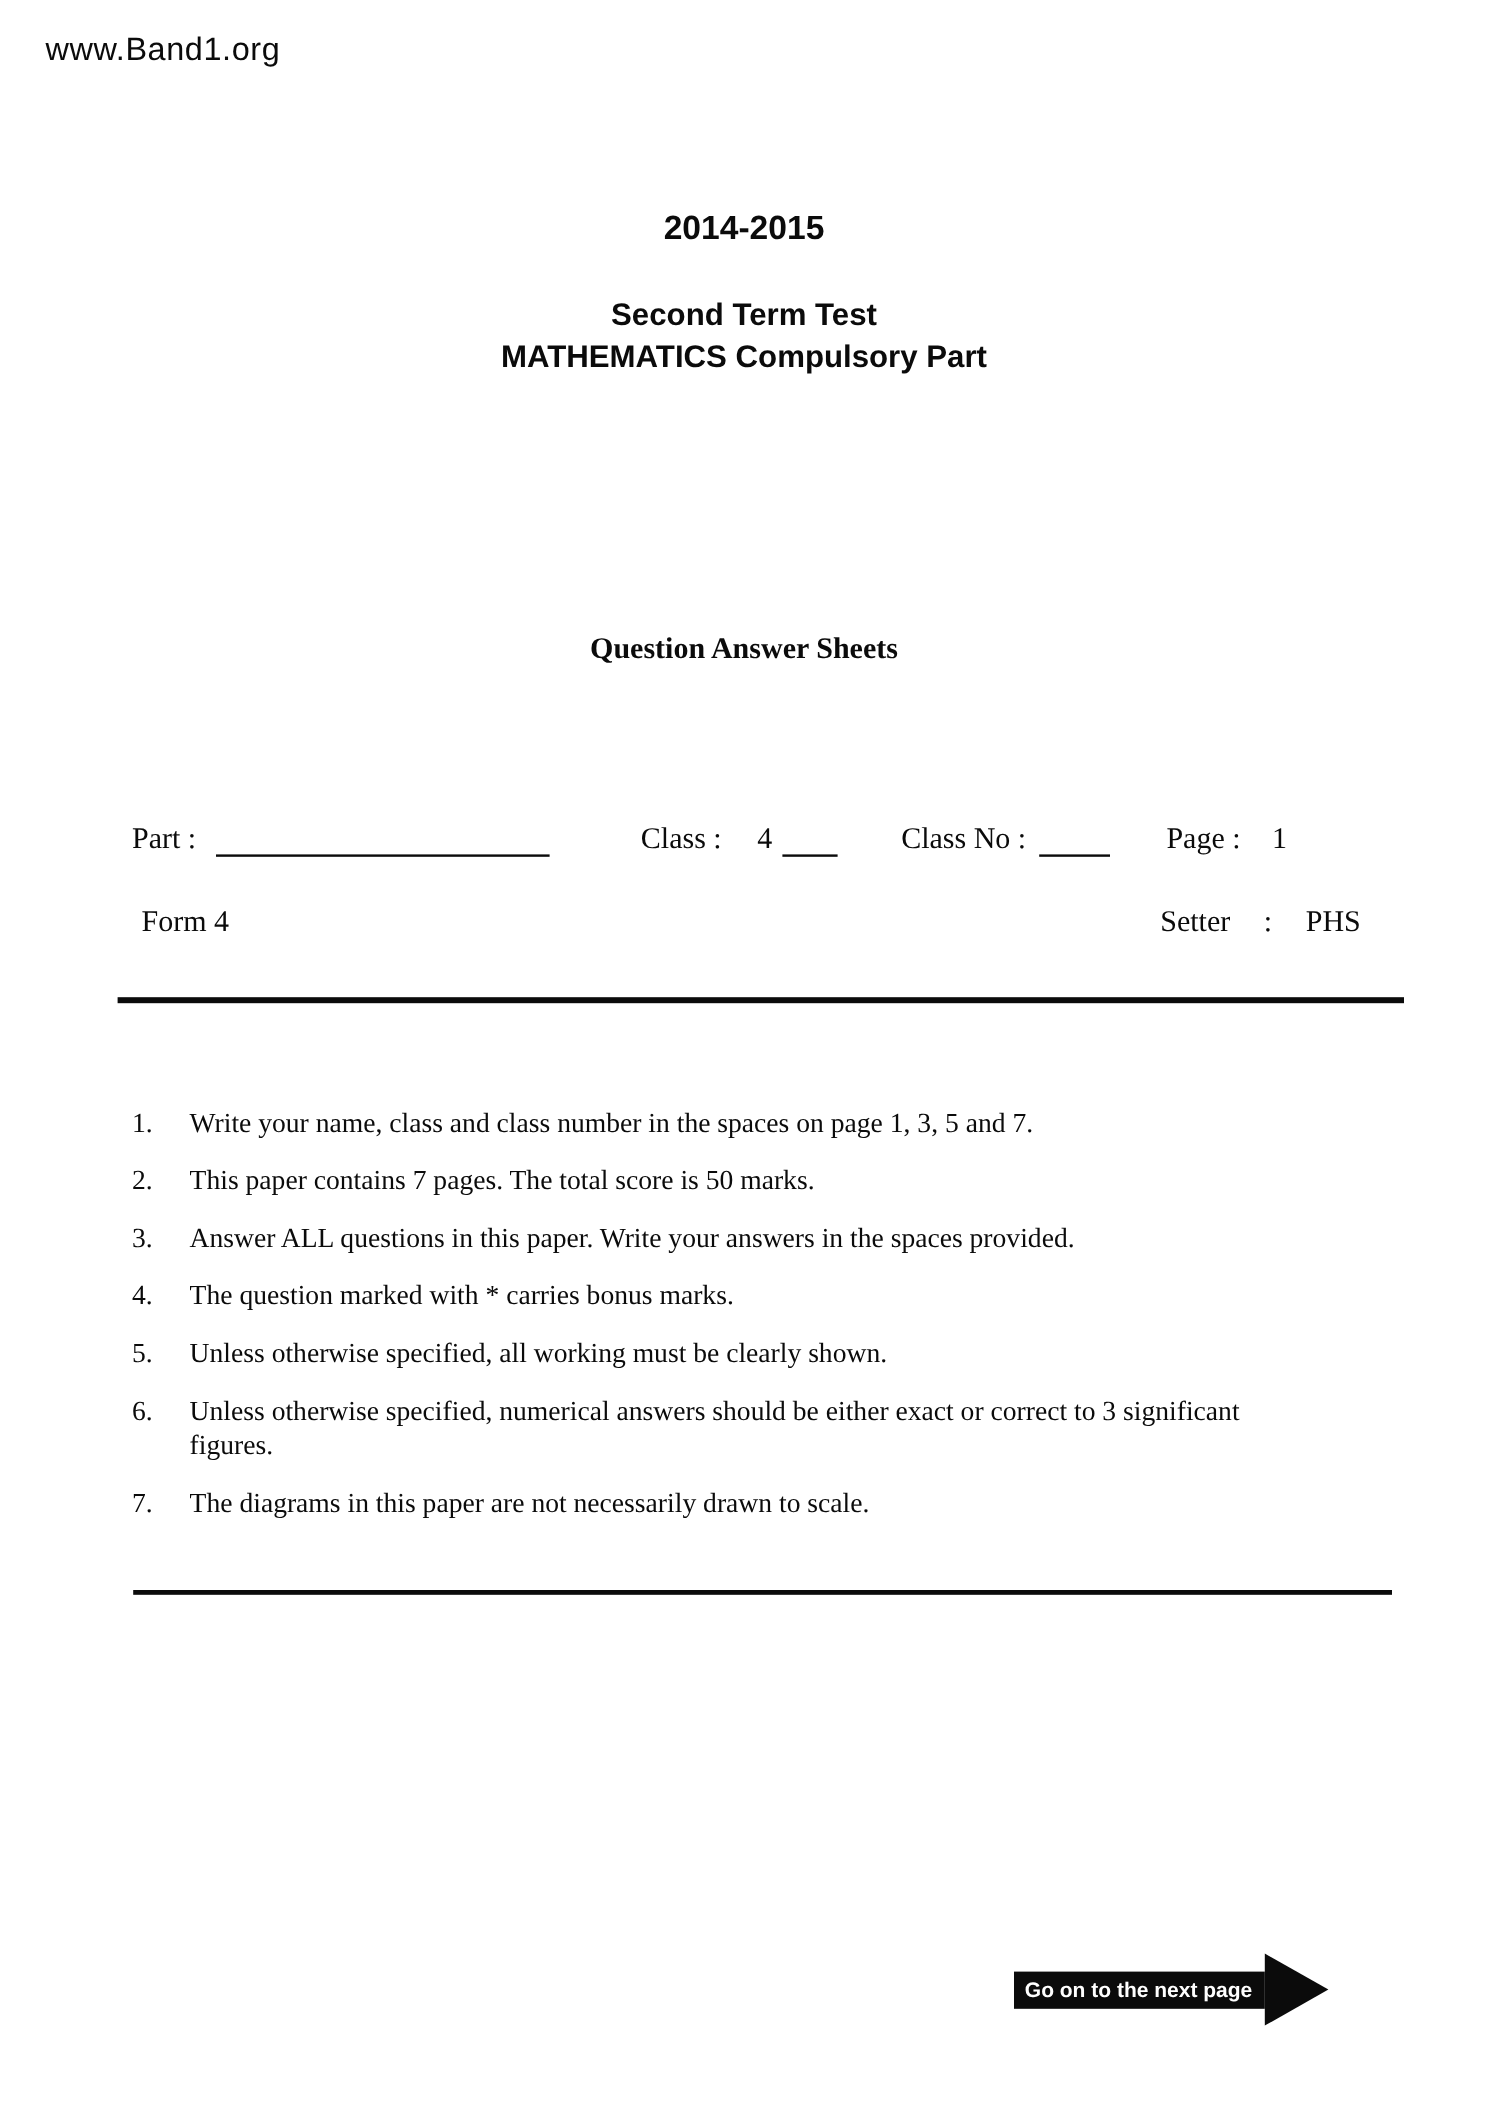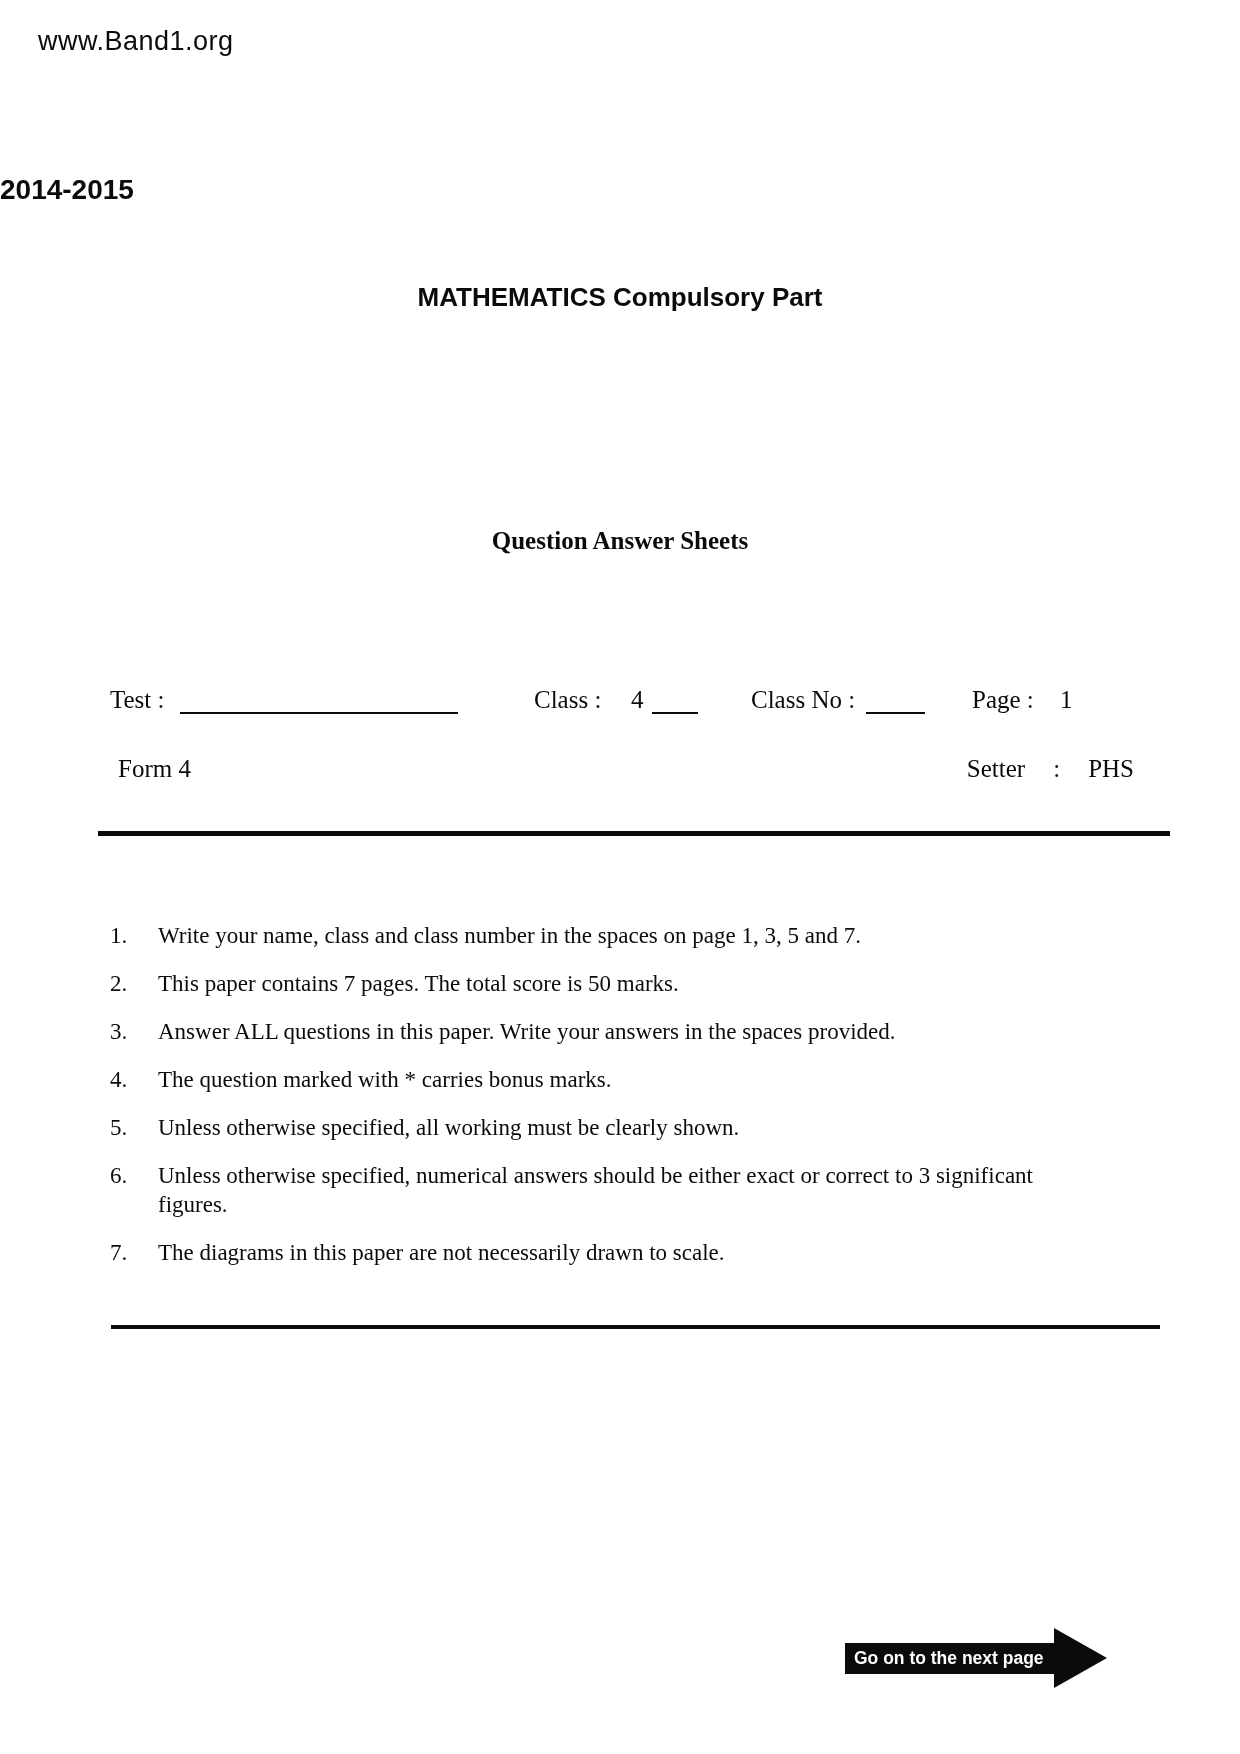--- a/index.html
+++ b/index.html
@@ -26,21 +26,21 @@
 
   .school-name {
     left: 0; right: 0; top: 128px;
     text-align: center;
     font-weight: bold;
     font-size: 28px;
     line-height: 44px;
   }
   .school-year {
     left: 0; right: 0; top: 174px;
-    text-align: left;
+    text-align: center;
     font-weight: bold;
     font-size: 28px;
   }
   .exam-title {
     left: 0; right: 0; top: 247px;
     text-align: center;
     font-weight: bold;
     font-size: 26px;
   }
   .subject {
@@ -139,28 +139,29 @@
 </style>
 </head>
 <body>
 
 <div class="page">
 
   <div class="abs watermark">www.Band1.org</div>
 
   <div class="abs sans school-year">2014-2015</div>
 
+  <div class="abs sans exam-title">Second Term Test</div>
   <div class="abs sans subject">MATHEMATICS Compulsory Part</div>
 
 
 
   <div class="abs sheet-title">Question Answer Sheets</div>
 
   <div class="abs info-row">
-    <span class="lbl-name">Test :</span>
+    <span class="lbl-name">Part :</span>
     <span class="blank-line line-name"></span>
     <span class="lbl-class">Class :</span>
     <span class="val-class">4</span>
     <span class="blank-line line-class"></span>
     <span class="lbl-classno">Class No :</span>
     <span class="blank-line line-classno"></span>
     <span class="lbl-page">Page :</span>
     <span class="val-page">1</span>
   </div>
 

